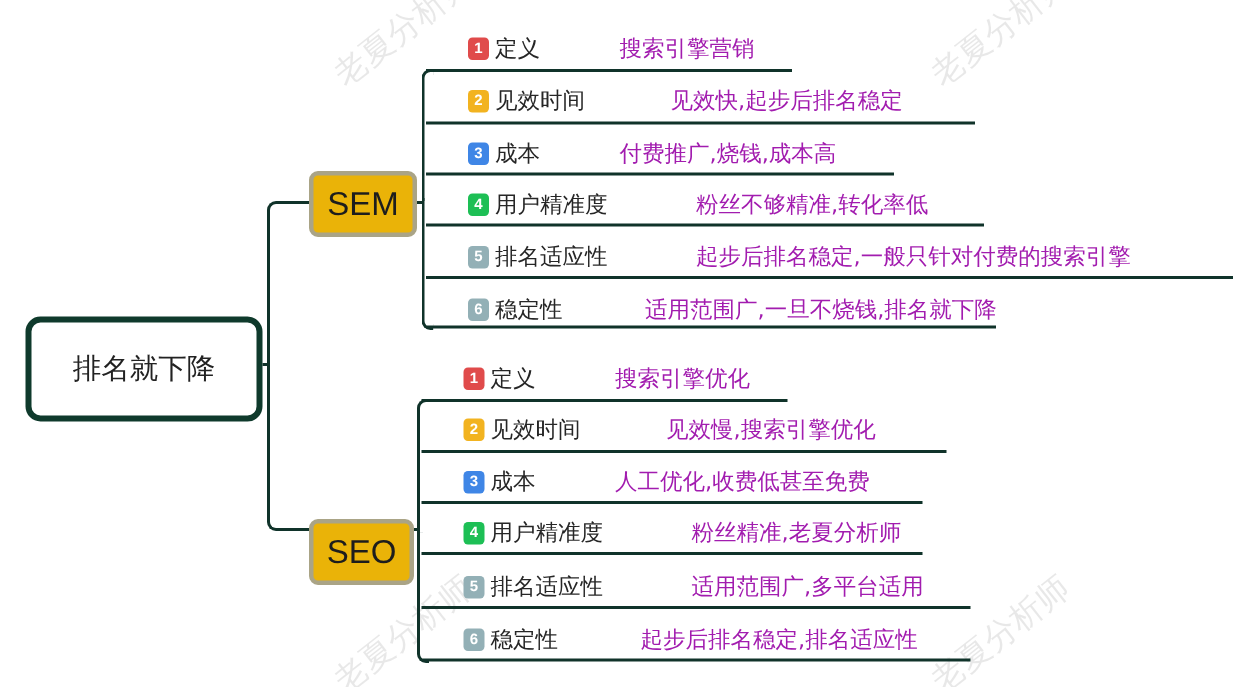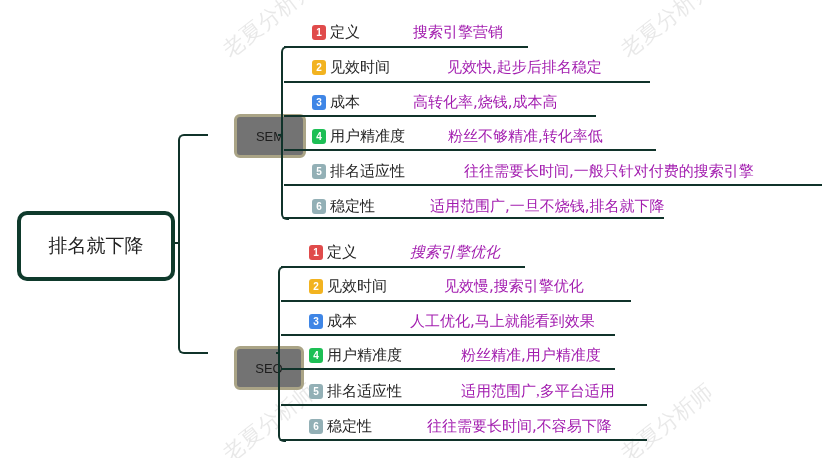--- a/index.html
+++ b/index.html
@@ -11,23 +11,23 @@
   }
   .line { position:absolute; background:#10332a; }
   .root {
     position:absolute; left:17px; top:211px; width:150px; height:62px;
     border:4px solid #0f3a2c; border-radius:10px; background:#fff;
     display:flex; align-items:center; justify-content:center;
     font-size:19px; color:#222; box-sizing:content-box;
   }
   .branch {
     position:absolute; width:66px; height:38px;
-    border:3px solid #aaa486; border-radius:6px; background:#737373;
+    border:3px solid #aaa486; border-radius:6px; background:#eab308;
     display:flex; align-items:center; justify-content:center;
-    font-size:13px; color:#1d1d1d; font-family:"Liberation Sans","DejaVu Sans",sans-serif;margin-left:28px;
+    font-size:22px; color:#1d1d1d; font-family:"Liberation Sans","DejaVu Sans",sans-serif;
   }
   .leaf { position:absolute; height:20px; display:flex; align-items:center; font-size:15px; white-space:nowrap; }
   .badge {
     width:14px; height:15px; border-radius:3px; color:#fff; font-size:10px; font-weight:bold;
     display:inline-flex; align-items:center; justify-content:center; margin-right:4px;
     font-family:"Liberation Sans",sans-serif;
   }
   .leaf-label { color:#262626; }
   .leaf-value { color:#a21caf; position:absolute; }
   .corner-tl { position:absolute; border-left:2px solid #10332a; border-top:2px solid #10332a; border-top-left-radius:6px; }
@@ -73,31 +73,31 @@
   <span class="leaf-value" style="left:101px;">搜索引擎营销</span>
 </div>
 <div class="leaf" style="left:312px;top:57px;">
   <span class="badge" style="background:#f2b320;">2</span>
   <span class="leaf-label">见效时间</span>
   <span class="leaf-value" style="left:135px;">见效快,起步后排名稳定</span>
 </div>
 <div class="leaf" style="left:312px;top:92px;">
   <span class="badge" style="background:#3f86e6;">3</span>
   <span class="leaf-label">成本</span>
-  <span class="leaf-value" style="left:101px;">高转化率,烧钱,成本高</span>
+  <span class="leaf-value" style="left:101px;">付费推广,烧钱,成本高</span>
 </div>
 <div class="leaf" style="left:312px;top:126px;">
   <span class="badge" style="background:#1dbf55;">4</span>
   <span class="leaf-label">用户精准度</span>
-  <span class="leaf-value" style="left:136px;">粉丝不够精准,转化率低</span>
+  <span class="leaf-value" style="left:152px;">粉丝不够精准,转化率低</span>
 </div>
 <div class="leaf" style="left:312px;top:161px;">
   <span class="badge" style="background:#93b0b6;">5</span>
   <span class="leaf-label">排名适应性</span>
-  <span class="leaf-value" style="left:152px;">往往需要长时间,一般只针对付费的搜索引擎</span>
+  <span class="leaf-value" style="left:152px;">起步后排名稳定,一般只针对付费的搜索引擎</span>
 </div>
 <div class="leaf" style="left:312px;top:196px;">
   <span class="badge" style="background:#93b0b6;">6</span>
   <span class="leaf-label">稳定性</span>
   <span class="leaf-value" style="left:118px;">适用范围广,一旦不烧钱,排名就下降</span>
 </div>
 
 <div class="branch" style="left:206px;top:346px;width:64px;">
   <span>SEO</span>
 </div>
@@ -108,39 +108,39 @@
 <div class="line" style="left:281px;top:266px;width:244px;height:2px;"></div>
 <div class="line" style="left:281px;top:300px;width:350px;height:2px;"></div>
 <div class="line" style="left:281px;top:334px;width:334px;height:2px;"></div>
 <div class="line" style="left:281px;top:368px;width:334px;height:2px;"></div>
 <div class="line" style="left:281px;top:404px;width:366px;height:2px;"></div>
 <div class="line" style="left:281px;top:439px;width:366px;height:2px;"></div>
 
 <div class="leaf" style="left:309px;top:242px;">
   <span class="badge" style="background:#e04b4b;">1</span>
   <span class="leaf-label">定义</span>
-  <span class="leaf-value" style="left:101px;font-style:italic;">搜索引擎优化</span>
+  <span class="leaf-value" style="left:101px;">搜索引擎优化</span>
 </div>
 <div class="leaf" style="left:309px;top:276px;">
   <span class="badge" style="background:#f2b320;">2</span>
   <span class="leaf-label">见效时间</span>
   <span class="leaf-value" style="left:135px;">见效慢,搜索引擎优化</span>
 </div>
 <div class="leaf" style="left:309px;top:311px;">
   <span class="badge" style="background:#3f86e6;">3</span>
   <span class="leaf-label">成本</span>
-  <span class="leaf-value" style="left:101px;">人工优化,马上就能看到效果</span>
+  <span class="leaf-value" style="left:101px;">人工优化,收费低甚至免费</span>
 </div>
 <div class="leaf" style="left:309px;top:345px;">
   <span class="badge" style="background:#1dbf55;">4</span>
   <span class="leaf-label">用户精准度</span>
-  <span class="leaf-value" style="left:152px;">粉丝精准,用户精准度</span>
+  <span class="leaf-value" style="left:152px;">粉丝精准,老夏分析师</span>
 </div>
 <div class="leaf" style="left:309px;top:381px;">
   <span class="badge" style="background:#93b0b6;">5</span>
   <span class="leaf-label">排名适应性</span>
-  <span class="leaf-value" style="left:152px;font-family:Liberation Serif, serif;">适用范围广,多平台适用</span>
+  <span class="leaf-value" style="left:152px;">适用范围广,多平台适用</span>
 </div>
 <div class="leaf" style="left:309px;top:416px;">
   <span class="badge" style="background:#93b0b6;">6</span>
   <span class="leaf-label">稳定性</span>
-  <span class="leaf-value" style="left:118px;">往往需要长时间,不容易下降</span>
+  <span class="leaf-value" style="left:118px;">起步后排名稳定,排名适应性</span>
 </div>
 
 </body></html>

